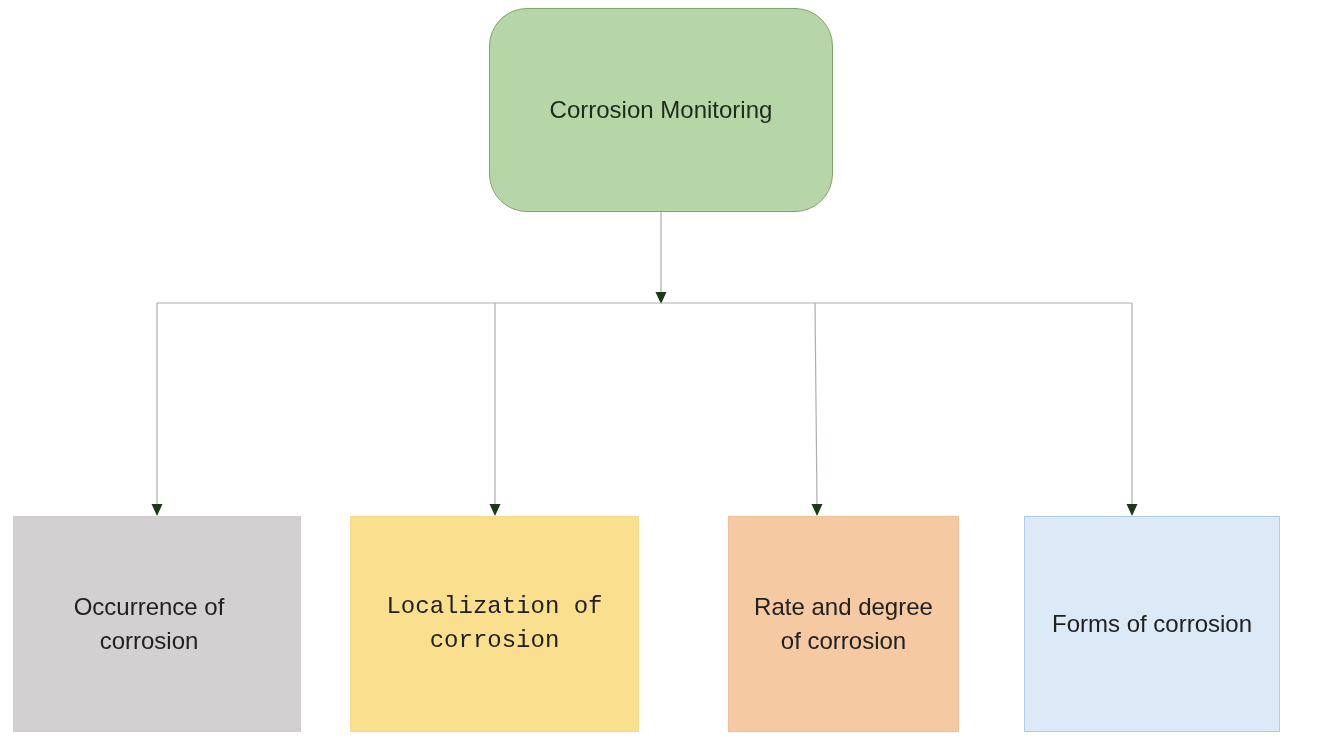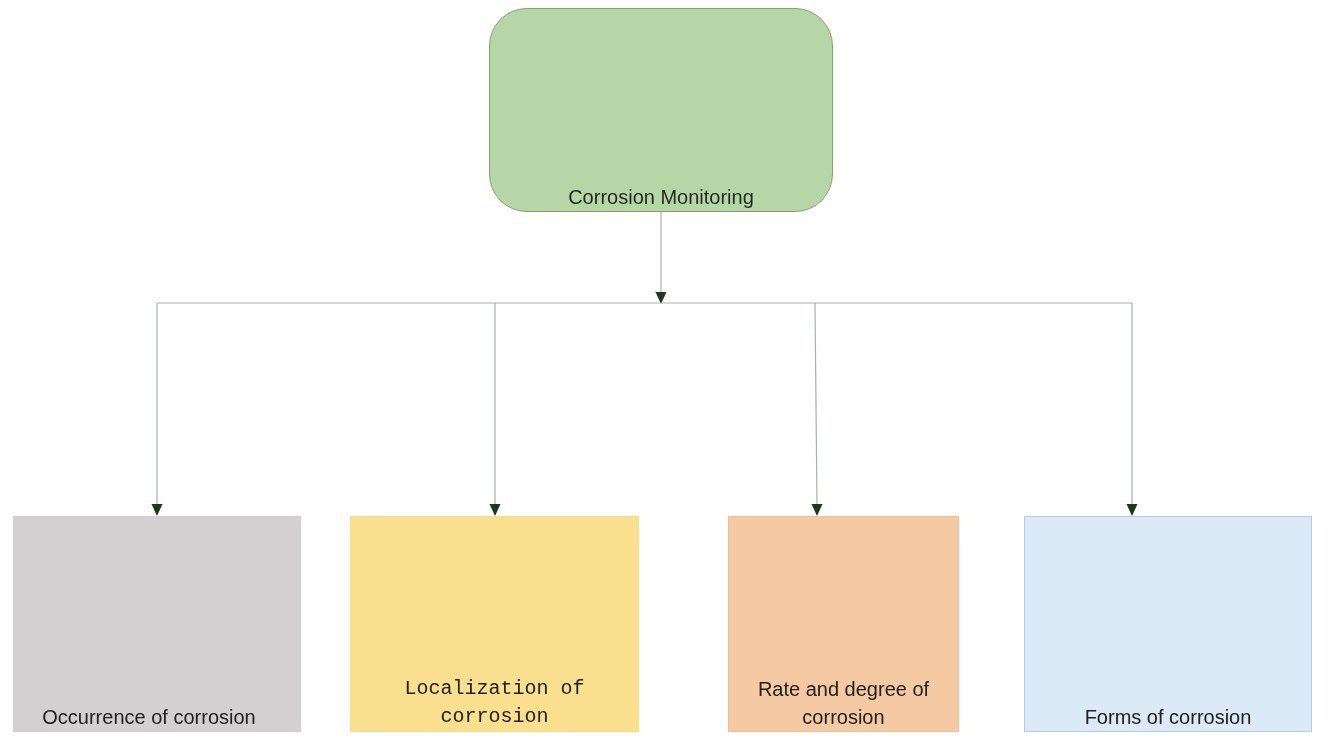--- a/index.html
+++ b/index.html
@@ -14,43 +14,43 @@
   .connectors {
     position: absolute;
     left: 0; top: 0;
     width: 1328px; height: 744px;
     pointer-events: none;
   }
   .node {
     position: absolute;
     box-sizing: border-box;
     display: flex;
-    align-items: flex-end;
+    align-items: center;
     justify-content: center;
     text-align: center;
-    font-size: 20px;
+    font-size: 24px;
     line-height: 1.4;
     color: #212121;
     border: 1px solid transparent;
   }
   .node-root {
     left: 489px; top: 8px;
     width: 344px; height: 204px;
     border-radius: 38px;
     padding: 0 30px;
   }
   .node-child {
     top: 516px;
     height: 216px;
     padding: 0 24px;
   }
   .child-0 { left: 13px;   width: 288px; }
   .child-1 { left: 350px;  width: 289px; font-family: Liberation Mono, monospace; }
   .child-2 { left: 716px;  width: 231px; margin-left: 12px; }
-  .child-3 { left: 1024px; width: 288px; }
+  .child-3 { left: 1024px; width: 256px; }
 </style>
 </head>
 <body>
 
 <div class="canvas">
 
   <svg class="connectors" viewBox="0 0 1328 744" xmlns="http://www.w3.org/2000/svg">
 
     <line x1="661" y1="212" x2="661" y2="293" stroke-width="1.2" stroke="#a9b0a9"></line>
     <path d="M661 304 L655.5 292 L666.5 292 Z" fill="#1d3a18"></path>

